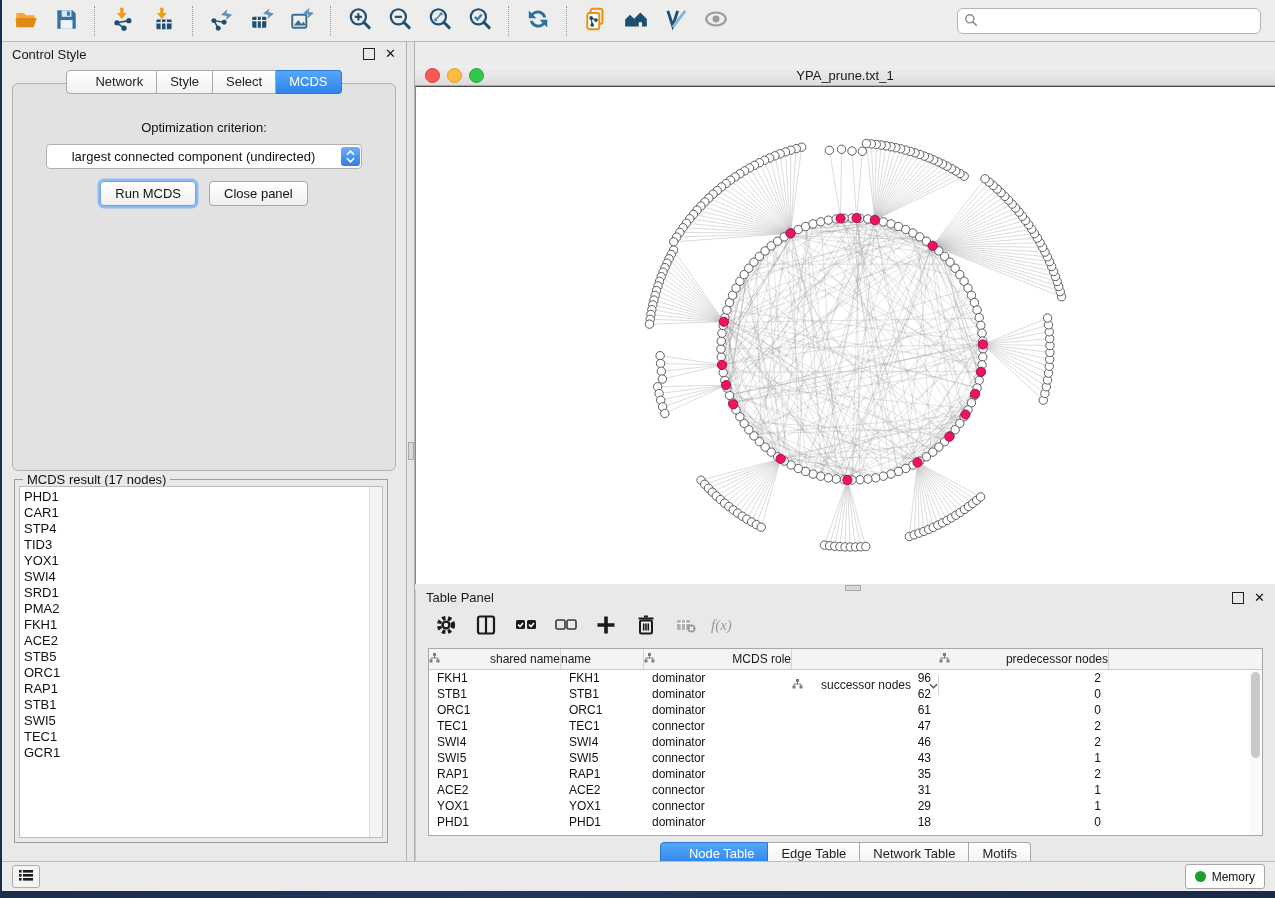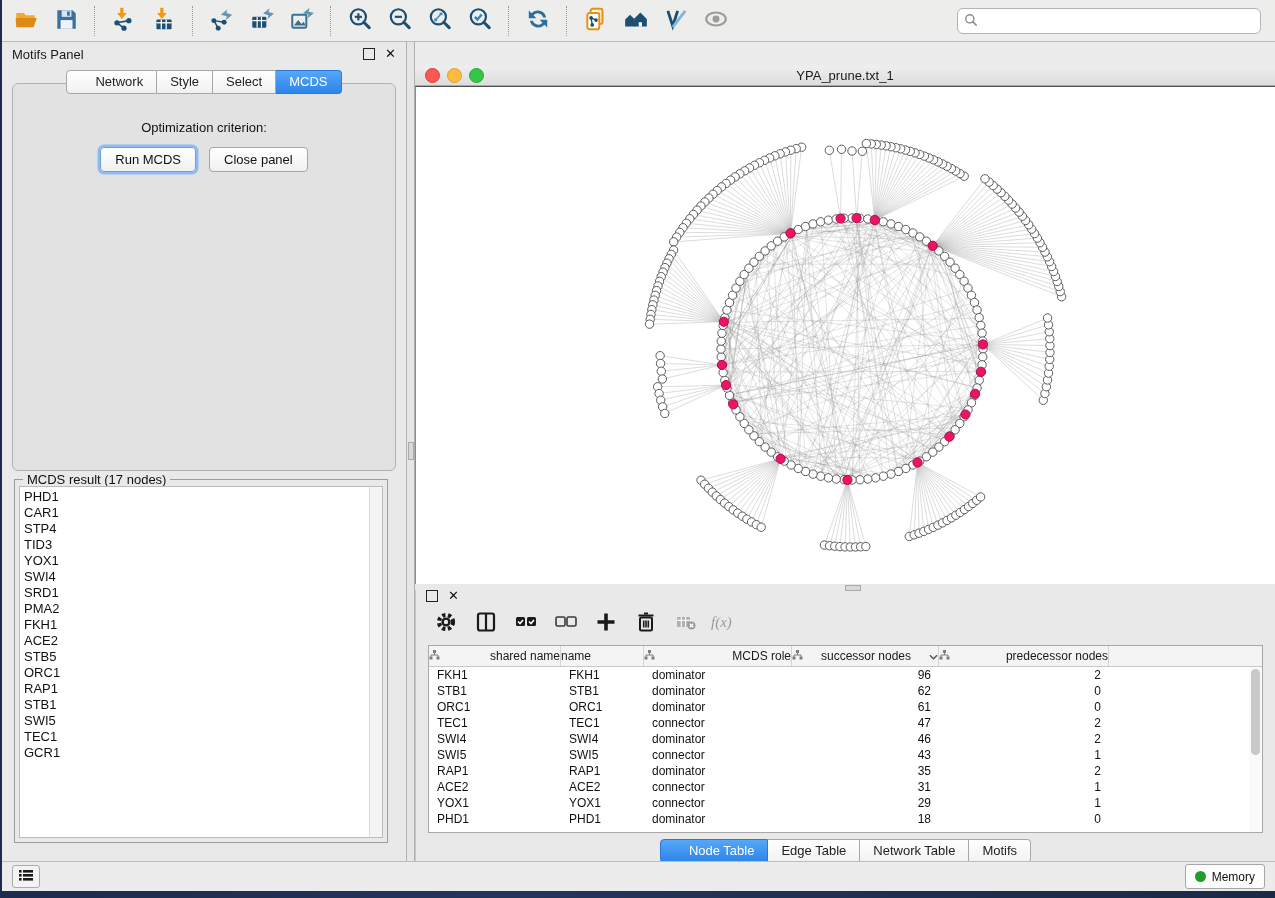--- a/index.html
+++ b/index.html
@@ -262,34 +262,45 @@
           <line x1="15" y1="15" x2="21" y2="21" stroke="#8a8a8a" stroke-width="2.8" stroke-linecap="round"></line>
         </svg>
       <input type="text" placeholder="" style="">
     </div>
   </div>
 
   <div class="main">
 
     <div class="cpanel">
       <div class="panel-titlebar">
-        <span class="t">Motifs Panel</span>
+        <span class="t">Control Style</span>
         <span class="wc">
           <span class="float"></span>
           <span class="close">✕</span>
         </span>
       </div>
       <div class="cp-tabs" id="cp-tabs">
           <div class="tab">Network</div>
           <div class="tab">Style</div>
           <div class="tab">Select</div>
           <div class="tab sel">MCDS</div>
         </div>
       <div class="cp-inner">
         <div class="opt-label">Optimization criterion:</div>
+        <div class="mac-select">
+          <span class="val">largest connected component (undirected)</span>
+          <span class="step">
+            <svg width="9" height="6" viewBox="0 0 10 6">
+                <path d="M1 5l4-4 4 4" fill="none" stroke="#fff" stroke-width="1.8"></path>
+              </svg>
+            <svg width="9" height="6" viewBox="0 0 10 6">
+                <path d="M1 1l4 4 4-4" fill="none" stroke="#fff" stroke-width="1.8"></path>
+              </svg>
+          </span>
+        </div>
         <div class="btnrow">
           <div class="pbtn focus">Run MCDS</div>
           <div class="pbtn">Close panel</div>
         </div>
       </div>
       <div class="mcds-group">
         <span class="mcds-legend">MCDS result (17 nodes)</span>
         <div class="mcds-list">
           <div class="mcds-items" id="mcds-items">
               <div>PHD1</div>
@@ -1053,20 +1064,21 @@
             </svg>
         </div>
       </div>
 
       <div class="hsplit">
           <div class="handle"></div>
         </div>
 
       <div class="tpanel">
         <div class="panel-titlebar">
+          <span class="t">Table Panel</span>
           <span class="wc">
             <span class="float"></span>
             <span class="close">✕</span>
           </span>
         </div>
         <div class="tp-toolbar">
           <div class="tp-btn">
               <span><svg width="24" height="24" viewBox="0 0 24 24">
                   <circle cx="12" cy="12" r="7" fill="none" stroke="#1a1a1a" stroke-width="4.2" stroke-dasharray="3.2 2.6"></circle>
                   <circle cx="12" cy="12" r="3.4" fill="none" stroke="#1a1a1a" stroke-width="2.4"></circle>
@@ -1149,21 +1161,21 @@
                       <rect x="4" y="0" width="3" height="3"></rect>
                       <rect x="0.5" y="6.5" width="3" height="3"></rect>
                       <rect x="7.5" y="6.5" width="3" height="3"></rect>
                     </g>
                     <g stroke="#7d7d7d" stroke-width="1">
                       <path d="M5.5 3v2M2 6.5V5h7v1.5" fill="none"></path>
                     </g>
                   </svg></span>
                 <span>MCDS role</span>
               </div>
-              <div class="th" style="width: 147px;">
+              <div class="th" style="width: 147px; margin-top: 26px;">
                 <span><svg width="11" height="10" viewBox="0 0 11 10">
                     <g fill="#7d7d7d">
                       <rect x="4" y="0" width="3" height="3"></rect>
                       <rect x="0.5" y="6.5" width="3" height="3"></rect>
                       <rect x="7.5" y="6.5" width="3" height="3"></rect>
                     </g>
                     <g stroke="#7d7d7d" stroke-width="1">
                       <path d="M5.5 3v2M2 6.5V5h7v1.5" fill="none"></path>
                     </g>
                   </svg></span>

